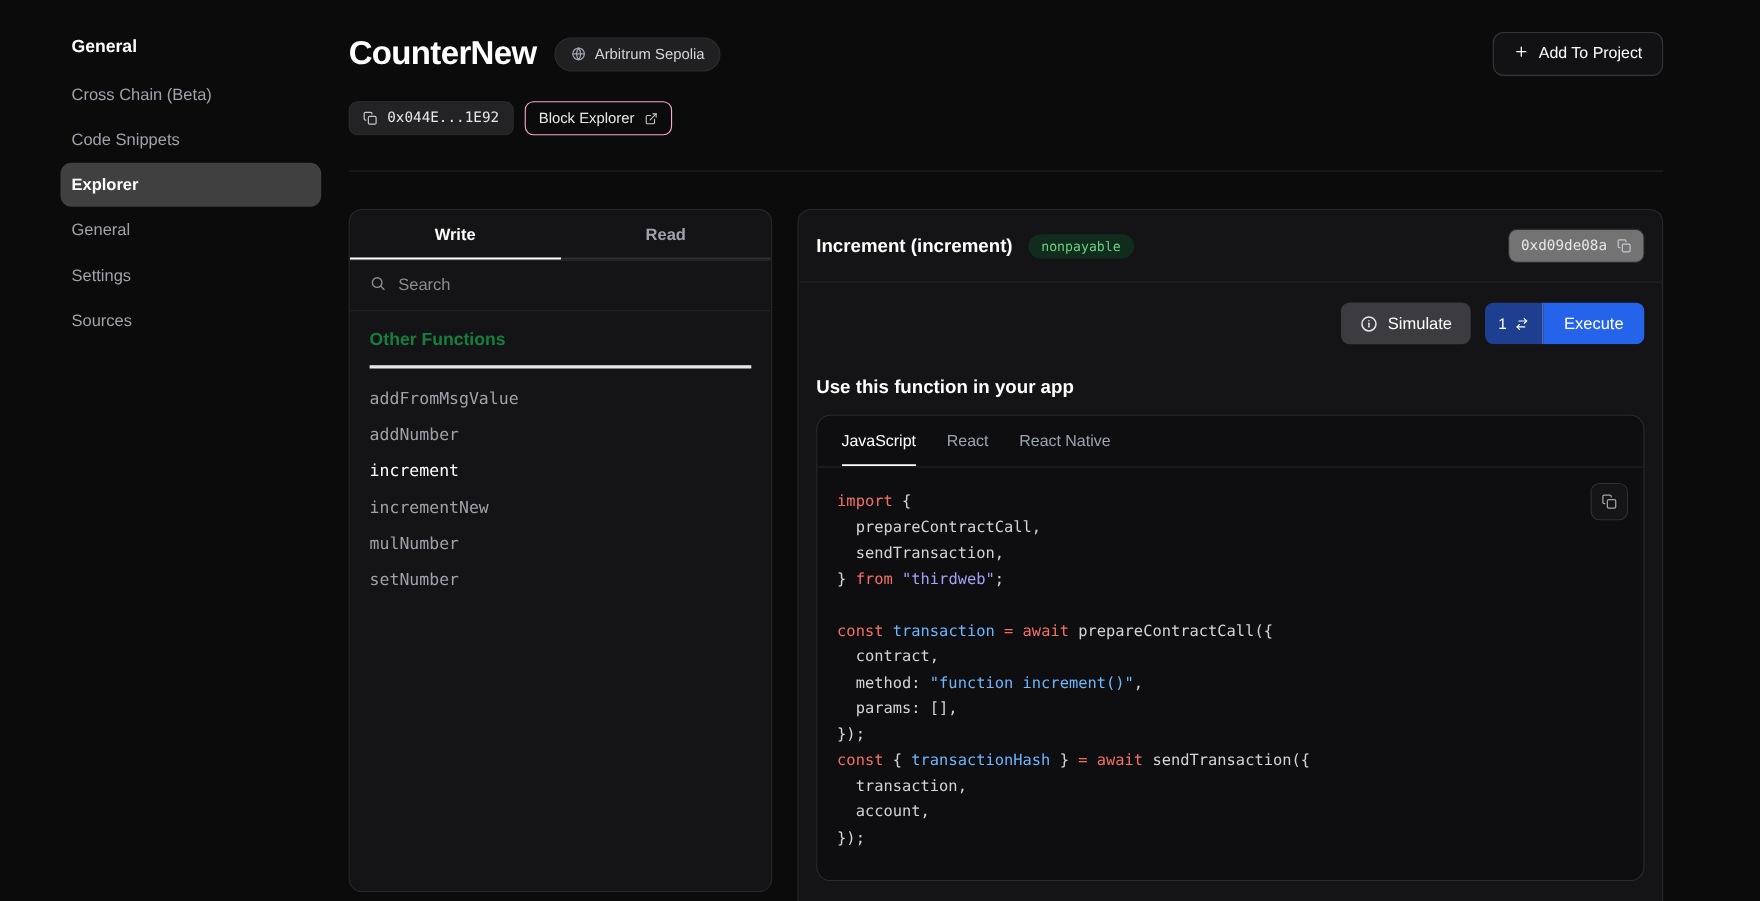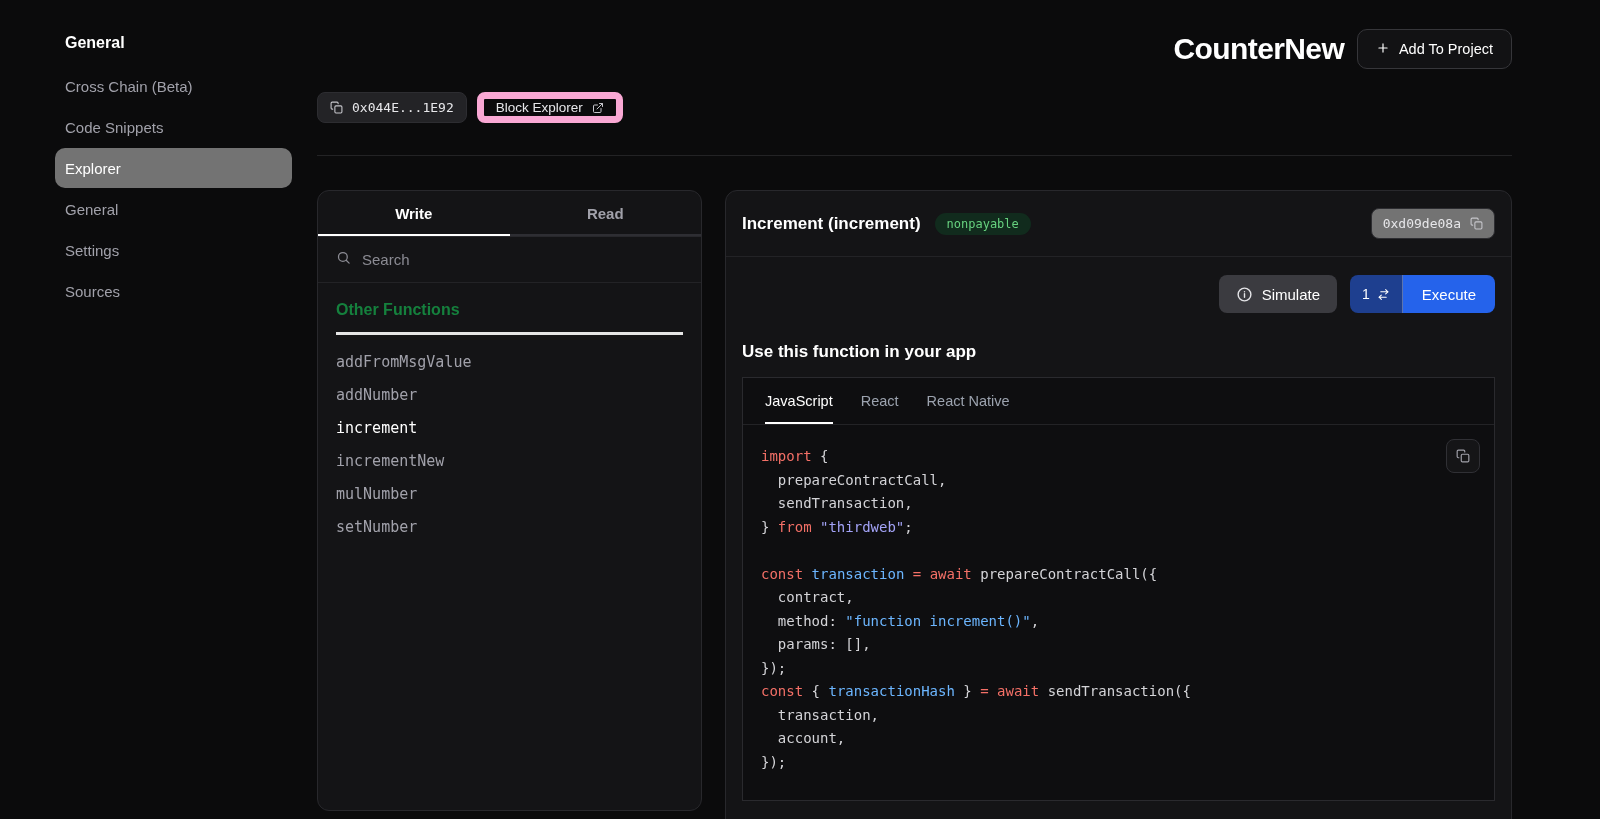--- a/index.html
+++ b/index.html
@@ -15,47 +15,47 @@
   .app { display: flex; width: 1600px; height: 819px; }
 
   
   .sidebar { width: 317px; flex: none; padding: 28px 25px 0 55px; }
   .sidebar-heading { font-size: 16px; font-weight: 700; color: #fff; padding: 0 10px; height: 30px; display: flex; align-items: center; margin-bottom: 8px; }
   .side-item {
     padding: 0 10px; height: 40px; margin-bottom: 1px;
     display: flex; align-items: center;
     font-size: 15px; color: #a1a1aa; border-radius: 10px; cursor: pointer;
   }
-  .side-item.active { background: #737373; color: #fff; }
+  .side-item.active { background: #404040; color: #fff; font-weight: bold; }
 
   
   .main { flex: 1; padding: 28px 88px 0 0; }
 
-  .title-row { display: flex; align-items: center; gap: 16px; position: relative; min-height: 42px; justify-content: flex-end; }
+  .title-row { display: flex; align-items: center; gap: 16px; position: relative; min-height: 42px; }
   .page-title { font-size: 30px; font-weight: 700; letter-spacing: -0.6px; color: #fff; }
   .network-pill {
     display: flex; align-items: center; gap: 8px;
     background: #202023; border: 1px solid #2d2d31; border-radius: 999px;
     padding: 7px 14px; font-size: 13.5px; color: #d4d4d8; cursor: pointer;
   }
   .network-pill .ic { color: #9ca3af; display: flex; }
   .add-project-btn {
     position: absolute; right: 0; top: 1px;
     display: flex; align-items: center; gap: 9px; height: 40px; padding: 0 18px;
     background: #121214; border: 1px solid #36363a; border-radius: 10px;
     color: #fff; font-size: 14.5px; font-weight: 500; cursor: pointer;
   }
 
   .chips-row { display: flex; gap: 10px; margin-top: 22px; }
   .chip {
     display: flex; align-items: center; gap: 9px; height: 31px; padding: 0 12px;
     border-radius: 8px; font-size: 13px; cursor: pointer; color: #e7e7ea;
   }
   .chip.solid { background: #232326; border: 1px solid #2d2d31; }
-  .chip.outline { background: transparent; border: 7px solid #f9a8d4; font-size: 13.5px; }
+  .chip.outline { background: transparent; border: 1px solid #f9a8d4; font-size: 13.5px; }
   .chip .ic { display: flex; color: #c7c7cc; }
 
   .rule { border: 0; border-top: 1px solid #232325; margin-top: 32px; }
 
   .content { display: flex; gap: 23px; margin-top: 34px; align-items: flex-start; }
   .panel { background: #141416; border: 1px solid #28282c; border-radius: 12px; }
 
   
   .panel.functions { width: 385px; flex: none; height: 621px; overflow: hidden; }
   .fn-tabs { display: flex; border-bottom: 1px solid #28282c; box-shadow: inset 0 -2px 0 #2e2e33; }
@@ -102,21 +102,21 @@
   }
   .execute-count .ic { display: flex; }
   .execute-btn {
     display: flex; align-items: center; padding: 0 19px;
     background: var(--accent-blue, #2563eb); color: #fff; font-size: 15px; font-weight: 500;
     border: 0; cursor: pointer; font-family: inherit; text-align: right;
   }
 
   .usage-heading { font-size: 17px; font-weight: 600; color: #fff; margin: 29px 16px 15px; }
 
-  .code-card { margin: 0 16px 16px; border: 1px solid #2a2a2e; border-radius: 0; background: #0e0e10; overflow: hidden; }
+  .code-card { margin: 0 16px 16px; border: 1px solid #2a2a2e; border-radius: 13px; background: #0e0e10; overflow: hidden; }
   .code-tabs { display: flex; gap: 28px; padding: 0 22px; border-bottom: 1px solid #232326; }
   .code-tab { height: 46px; display: flex; align-items: center; font-size: 14.5px; color: #9ca3af; cursor: pointer; }
   .code-tab.active { color: #fff; font-weight: 500; box-shadow: inset 0 -2px 0 #ffffff; }
   .code-area { position: relative; padding: 20px 18px 26px; }
   .code-copy-btn {
     position: absolute; top: 14px; right: 14px; width: 34px; height: 34px;
     display: flex; align-items: center; justify-content: center;
     background: #151517; border: 1px solid #303035; border-radius: 8px; color: #a1a1aa; cursor: pointer;
   }
   .code-line {

